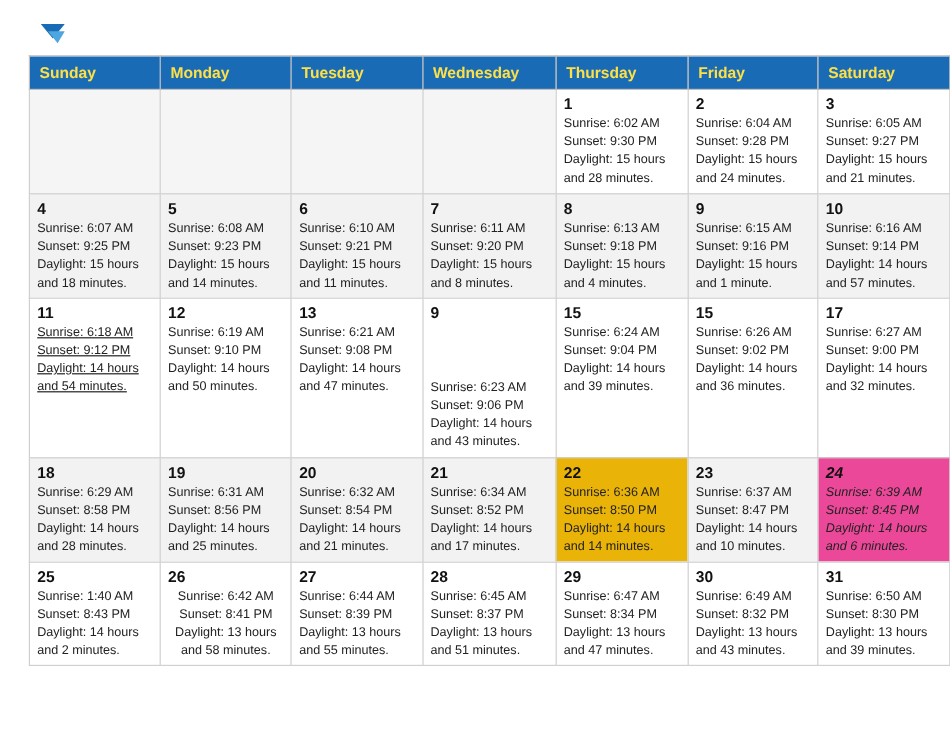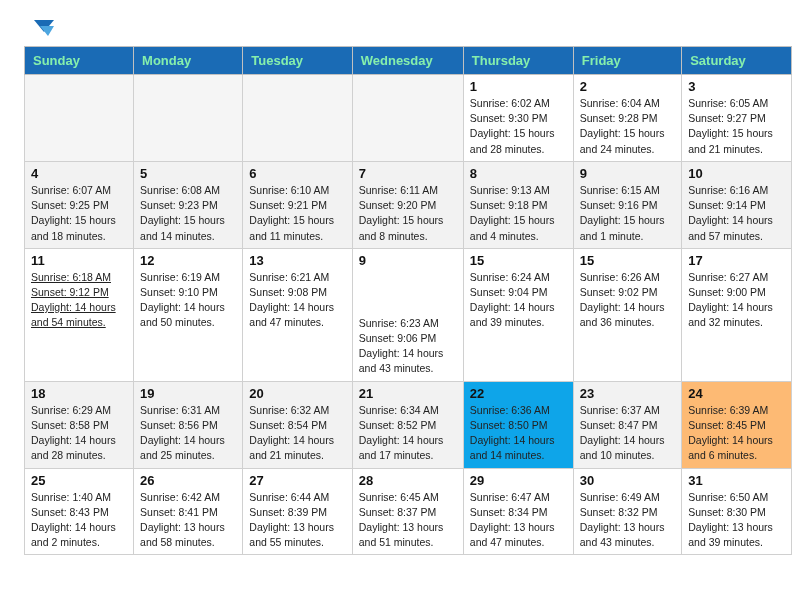--- a/index.html
+++ b/index.html
@@ -8,21 +8,21 @@
     .logo { display: flex; flex-direction: column; align-items: flex-start; }
     .logo-text { display: flex; align-items: center; }
     .logo-general { font-size: 22px; font-weight: bold; color: #333; }
     .logo-blue { font-size: 22px; font-weight: bold; color: #1a6bb5; }
     .logo-icon { width: 28px; height: 22px; margin-left: 2px; }
     .title-block { text-align: right; }
     .month-title { font-size: 38px; font-weight: 300; color: #333; line-height: 1.1; }
     .location { font-size: 16px; color: #555; margin-top: 2px; }
     .calendar { width: 100%; border-collapse: collapse; margin: 0 12px; }
     .calendar-wrapper { padding: 0 12px 12px 12px; }
-    .calendar th { background: #1a6bb5; color: #86efac; text-align: left; padding: 6px 8px; font-size: 13px; font-weight: 600; border: 1px solid #c0c0c0; }
+    .calendar th { background: #1a6bb5; color: #fde047; text-align: left; padding: 6px 8px; font-size: 13px; font-weight: 600; border: 1px solid #c0c0c0; }
     .calendar td { vertical-align: top; border: 1px solid #d0d0d0; padding: 4px 6px; width: 113px; min-height: 80px; font-size: 11px; color: #222; background: #fff; }
     .calendar td.empty { background: #f5f5f5; }
     .day-num { font-weight: bold; font-size: 13px; margin-bottom: 2px; color: #111; }
     .day-info { font-size: 10.5px; color: #222; line-height: 1.45; }
     tr:nth-child(even) td { background: #f7f7f7; }
     tr:nth-child(even) td.empty { background: #efefef; }
   </style>
 </head>
 <body>
 
@@ -112,21 +112,21 @@
             </td>
             <td style="background: rgb(242, 242, 242);">
               <div class="day-num">7</div>
               <div class="day-info" style="white-space: pre-line;">Sunrise: 6:11 AM
 Sunset: 9:20 PM
 Daylight: 15 hours
 and 8 minutes.</div>
             </td>
             <td style="background: rgb(242, 242, 242);">
               <div class="day-num">8</div>
-              <div class="day-info" style="white-space: pre-line;">Sunrise: 9:13 AM
+              <div class="day-info" style="white-space: pre-line;">Sunrise: 6:13 AM
 Sunset: 9:18 PM
 Daylight: 15 hours
 and 4 minutes.</div>
             </td>
             <td style="background: rgb(242, 242, 242);">
               <div class="day-num">9</div>
               <div class="day-info" style="white-space: pre-line;">Sunrise: 6:15 AM
 Sunset: 9:16 PM
 Daylight: 15 hours
 and 1 minute.</div>
@@ -212,53 +212,53 @@
 Daylight: 14 hours
 and 21 minutes.</div>
             </td>
             <td style="background: rgb(242, 242, 242);">
               <div class="day-num">21</div>
               <div class="day-info" style="white-space: pre-line;">Sunrise: 6:34 AM
 Sunset: 8:52 PM
 Daylight: 14 hours
 and 17 minutes.</div>
             </td>
-            <td style="background: #0ea5e9;">
+            <td style="background: #eab308;">
               <div class="day-num">22</div>
               <div class="day-info" style="white-space: pre-line;">Sunrise: 6:36 AM
 Sunset: 8:50 PM
 Daylight: 14 hours
 and 14 minutes.</div>
             </td>
             <td style="background: rgb(242, 242, 242);">
               <div class="day-num">23</div>
               <div class="day-info" style="white-space: pre-line;">Sunrise: 6:37 AM
 Sunset: 8:47 PM
 Daylight: 14 hours
 and 10 minutes.</div>
             </td>
-            <td style="background: #fdba74;">
+            <td style="background: #ec4899; font-style: italic;">
               <div class="day-num">24</div>
               <div class="day-info" style="white-space: pre-line;">Sunrise: 6:39 AM
 Sunset: 8:45 PM
 Daylight: 14 hours
 and 6 minutes.</div>
             </td>
           </tr>
           <tr>
             <td>
               <div class="day-num">25</div>
               <div class="day-info" style="white-space: pre-line;">Sunrise: 1:40 AM
 Sunset: 8:43 PM
 Daylight: 14 hours
 and 2 minutes.</div>
             </td>
             <td>
               <div class="day-num">26</div>
-              <div class="day-info" style="white-space: pre-line;">Sunrise: 6:42 AM
+              <div class="day-info" style="white-space: pre-line; text-align: center;">Sunrise: 6:42 AM
 Sunset: 8:41 PM
 Daylight: 13 hours
 and 58 minutes.</div>
             </td>
             <td>
               <div class="day-num">27</div>
               <div class="day-info" style="white-space: pre-line;">Sunrise: 6:44 AM
 Sunset: 8:39 PM
 Daylight: 13 hours
 and 55 minutes.</div>

